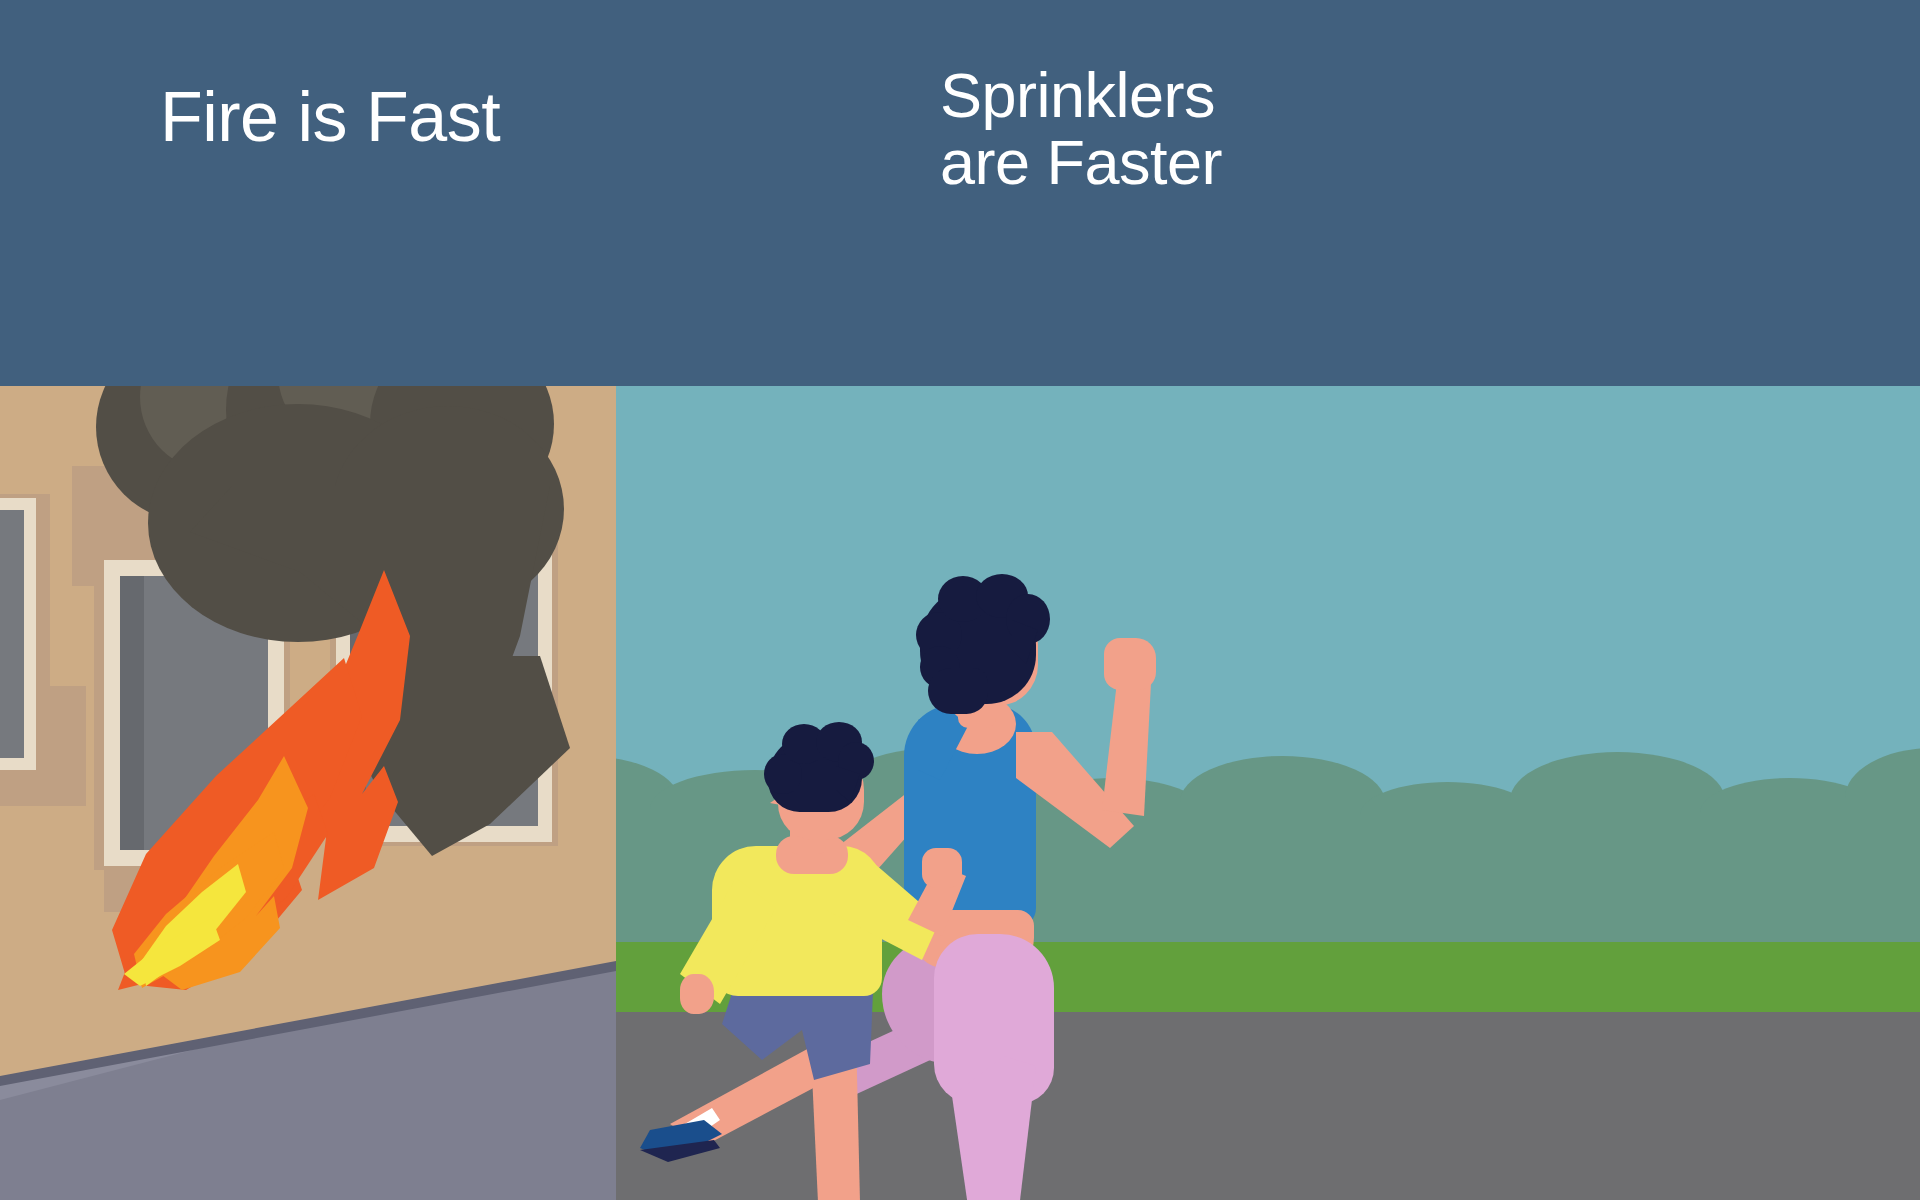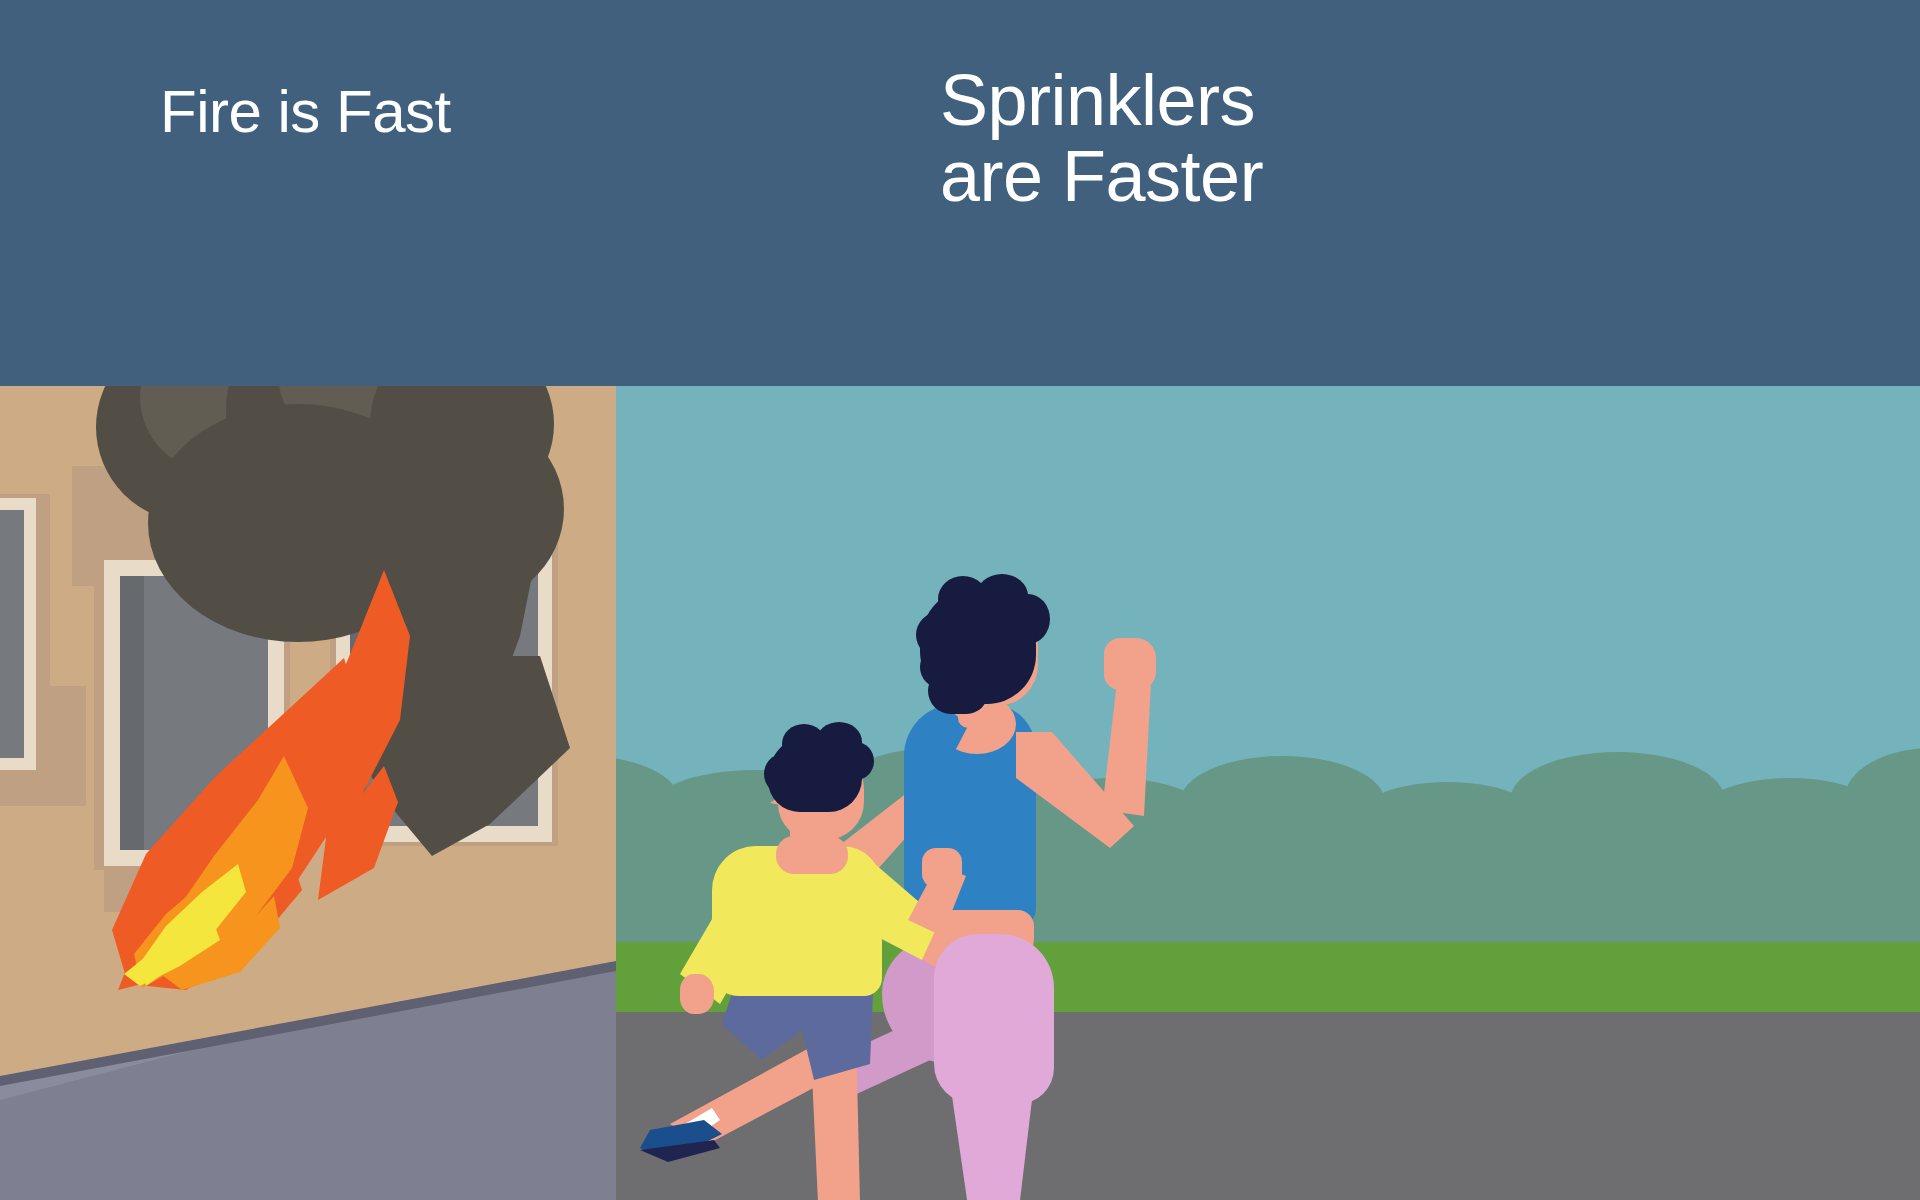--- a/index.html
+++ b/index.html
@@ -32,26 +32,26 @@
     color: #FFFFFF;
     font-family: "Liberation Sans", sans-serif;
     font-weight: 400;
     letter-spacing: -0.5px;
     line-height: 1.06;
     white-space: pre-line;
   }
   .headline-left {
     left: 160px;
     top: 80px;
-    font-size: 60px;
+    font-size: 70px;
   }
   .headline-right {
     left: 940px;
     top: 62px;
-    font-size: 72px;
+    font-size: 63px;
     text-align: left;
   }
 
   
   .stage {
     position: absolute;
     left: 0; top: 386px;
     width: 1920px;
     height: 814px;
     overflow: hidden;

